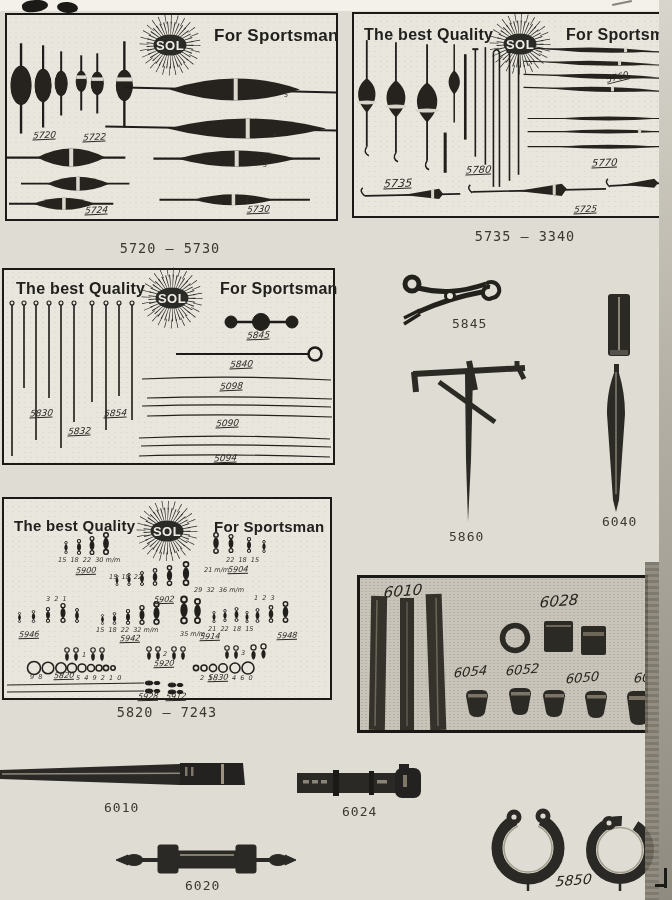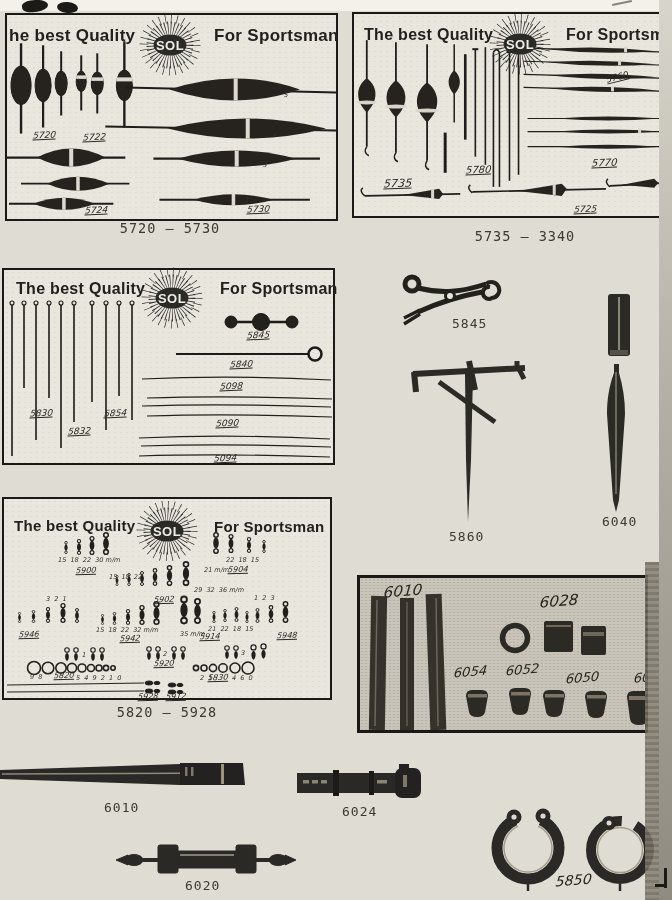--- a/index.html
+++ b/index.html
@@ -54,21 +54,20 @@
 </svg>
 
 <div class="page">
 
   <div class="strip-top"></div>
   <div class="blob" style="left:22px;top:0;width:26px;height:12px;border-radius:40% 60% 50% 50%;transform:rotate(-8deg)"></div>
   <div class="blob" style="left:57px;top:2px;width:21px;height:11px;border-radius:50%;transform:rotate(5deg)"></div>
   <div class="blob" style="left:612px;top:2px;width:20px;height:2px;transform:rotate(-12deg);opacity:.5"></div>
 
   <section class="panel" style="left:5px;top:13px;width:333px;height:208px;">
-    <span class="hdr-txt" style="left:2px;top:11px;font-size:17px">he best Quality</span>
     <svg class="sol-logo" style="left:123px;top:-2px" width="80" height="64" viewBox="-40 -32 80 64">
       <use href="#sunrays"></use>
         <text class="sol-txt" x="0" y="4.5">SOL</text>
     </svg>
     <span class="hdr-txt" style="left:207px;top:11px;font-size:17px">For Sportsman</span>
 
     <svg class="art" viewBox="0 0 328 203">
       <g stroke="#1f1d1a" fill="#26231e">
         <line x1="14" y1="28" x2="14" y2="118" stroke-width="2.4"></line>
           <ellipse cx="14" cy="70" rx="10" ry="19"></ellipse>
@@ -112,21 +111,21 @@
     </svg>
     <span class="hw" style="left:26px;top:115px">5720</span>
     <span class="hw" style="left:76px;top:117px">5722</span>
     <span class="hw" style="left:78px;top:190px">5724</span>
     <span class="hw" style="left:240px;top:189px">5730</span>
     <span class="dg" style="left:277px;top:76px">5</span>
     <span class="dg" style="left:266px;top:116px">4</span>
     <span class="dg" style="left:256px;top:146px">3</span>
     <span class="dg" style="left:238px;top:181px">1</span>
   </section>
-  <div class="cap" style="left:95px;top:220px">5720 — 5730</div>
+  <div class="cap" style="left:95px;top:240px">5720 — 5730</div>
 
   <section class="panel" style="left:352px;top:12px;width:316px;height:206px;border-right:none;overflow:hidden;">
     <span class="hdr-txt" style="left:10px;top:12px;font-size:16px">The best Quality</span>
     <svg class="sol-logo" style="left:126px;top:-2px" width="80" height="64" viewBox="-40 -32 80 64">
       <use href="#sunrays"></use>
         <text class="sol-txt" x="0" y="4.5">SOL</text>
     </svg>
     <span class="hdr-txt" style="left:212px;top:12px;font-size:16px">For Sportsma</span>
 
     <svg class="art" viewBox="0 0 311 201">
@@ -413,21 +412,21 @@
     <span class="hw" style="left:150px;top:160px;font-size:8px">5920</span>
     <span class="dg" style="left:26px;top:174px">9  8</span>
     <span class="hw" style="left:50px;top:172px;font-size:8px">5820</span>
     <span class="dg" style="left:72px;top:175px">5  4  9  2  1  0</span>
     <span class="dg" style="left:196px;top:175px">2  1</span>
     <span class="hw" style="left:204px;top:174px;font-size:8px">5830</span>
     <span class="dg" style="left:228px;top:175px">4  6  0</span>
     <span class="hw" style="left:134px;top:193px;font-size:8px">5928</span>
     <span class="hw" style="left:162px;top:193px;font-size:8px">5912</span>
   </section>
-  <div class="cap" style="left:92px;top:704px">5820 — 5928</div>
+  <div class="cap" style="left:92px;top:704px">5820 — 7243</div>
 
   <section class="panel" style="left:357px;top:575px;width:291px;height:158px;border-width:3px;background:#c8c4b9;
                   background-image:radial-gradient(rgba(40,36,28,.12) 1px, transparent 1px);background-size:4px 3px;overflow:hidden;">
     <svg class="art" viewBox="0 0 285 152">
       <g>
         <rect x="10" y="18" width="16" height="134" fill="#35322b" transform="rotate(1 18 85)"></rect>
         <line x1="17" y1="22" x2="15" y2="148" stroke="#6d675a" stroke-width="1.5"></line>
         <rect x="40" y="20" width="14" height="132" fill="#33302a"></rect>
         <line x1="47" y1="24" x2="47" y2="148" stroke="#6d675a" stroke-width="1.2"></line>
         <rect x="68" y="16" width="16" height="136" fill="#35322b" transform="rotate(-2 76 85)"></rect>

